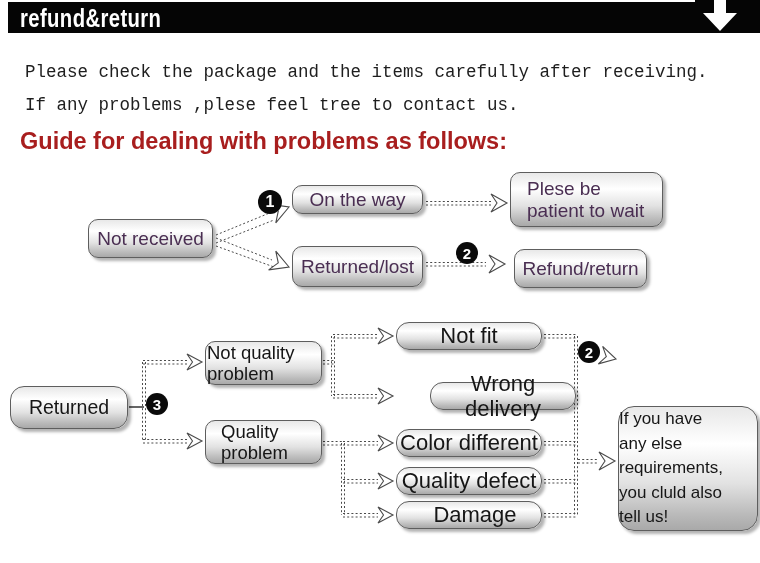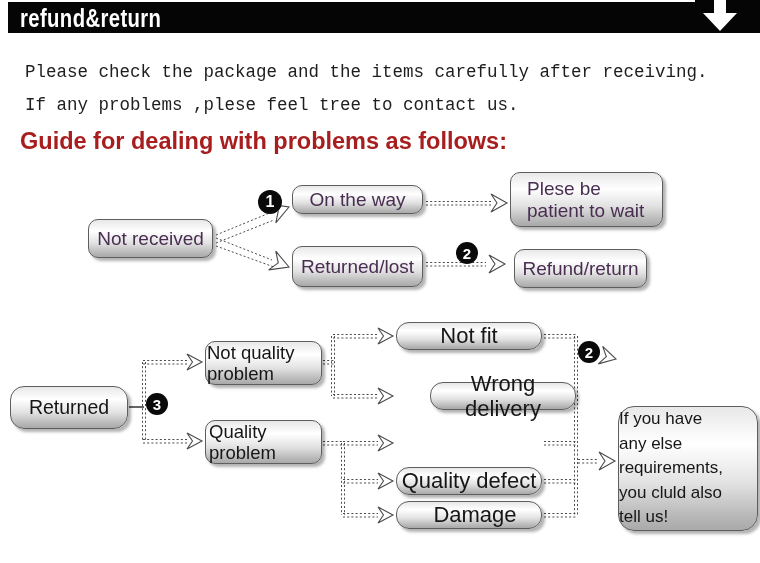--- a/index.html
+++ b/index.html
@@ -153,24 +153,25 @@
 patient to wait</div>
   <div class="node c1" style="left:292px; top:246px; width:131px; height:41px;">Returned/lost</div>
   <div class="node c1" style="left:514px; top:249px; width:133px; height:39px;">Refund/return</div>
 
   <div class="marker m24" style="left:258px; top:190px;">1</div>
   <div class="marker m22" style="left:456px; top:242px;">2</div>
 
   <div class="node c2" style="left:10px; top:386px; width:118px; height:43px; border-radius:14px; font-size:19.5px;">Returned</div>
   <div class="node c2 left" style="left:205px; top:341px; width:117px; height:44px; padding-left:1px;">Not quality
 problem</div>
-  <div class="node c2 left" style="left:205px; top:420px; width:117px; height:44px; padding-left:3px;">Quality
+  <div class="node c2 left" style="left:205px; top:420px; width:117px; height:44px; padding-left:15px;">Quality
  problem</div>
   <div class="node c2 small" style="left:396px; top:322px; width:146px; height:28px;">Not fit</div>
   <div class="node c2 small" style="left:396px; top:382px; width:146px; height:28px;margin-left:34px;">Wrong delivery</div>
+  <div class="node c2 small" style="left:396px; top:429px; width:146px; height:28px;">Color different</div>
   <div class="node c2 small" style="left:396px; top:467px; width:146px; height:28px;">Quality defect</div>
   <div class="node c2 small" style="left:396px; top:501px; width:146px; height:28px;padding-left:12px;">Damage</div>
   <div class="node c2 left" style="left:618px; top:406px; width:140px; height:125px; padding-left:0; font-size:17px; line-height:1.44; border-radius:16px;">If you have
 any else
 requirements,
 you cluld also
 tell us!</div>
 
   <div class="marker m22" style="left:146px; top:393px;">3</div>
   <div class="marker m22" style="left:578px; top:341px;">2</div>

